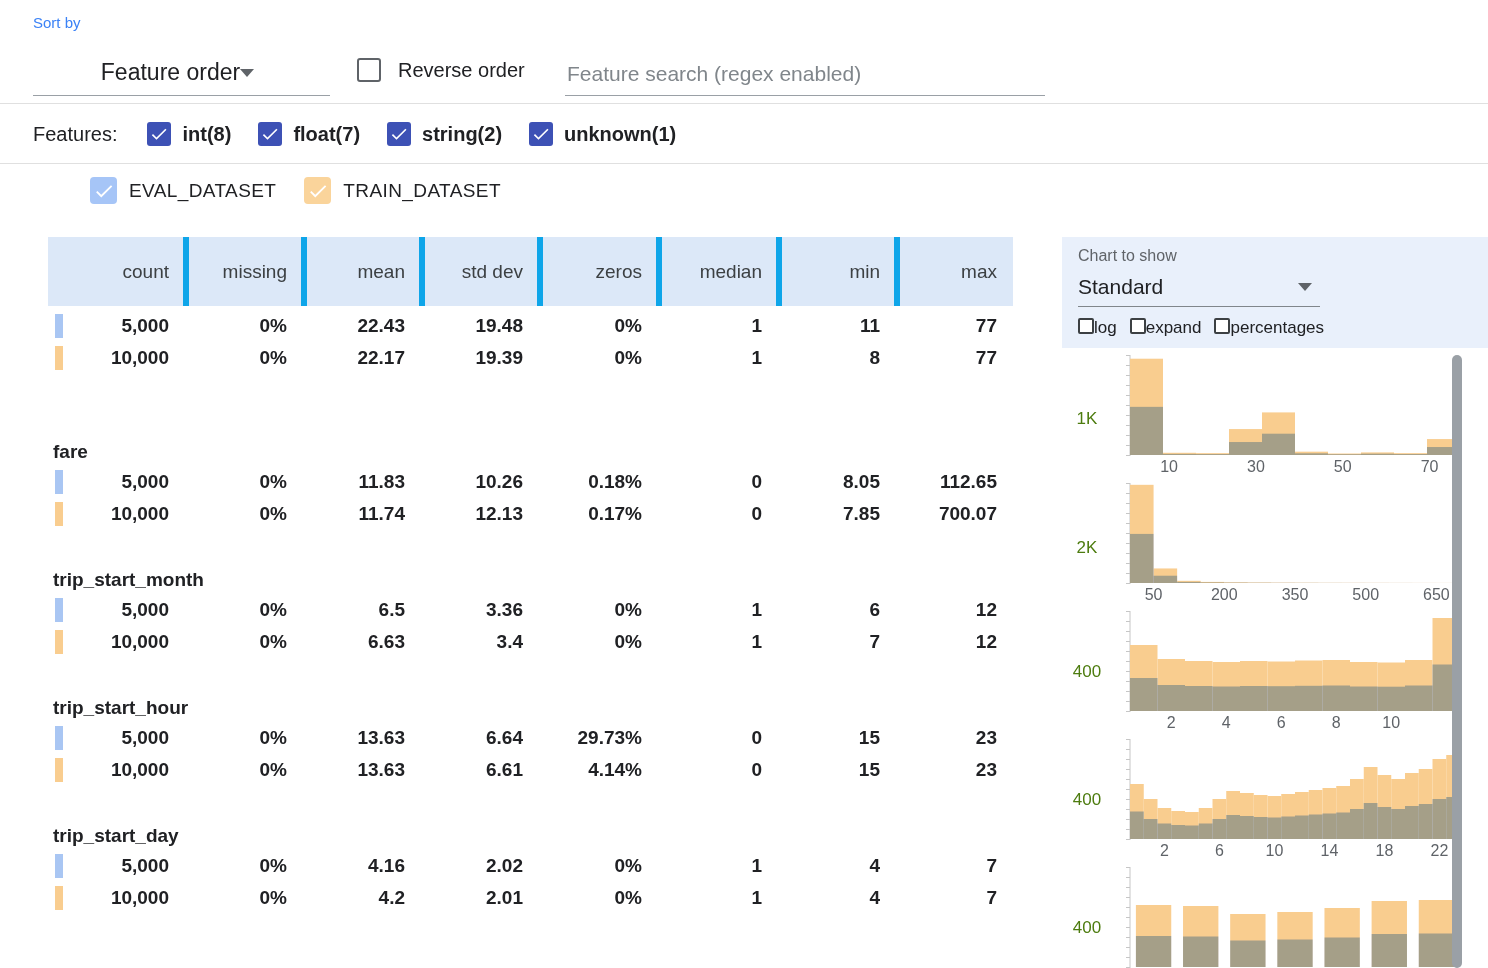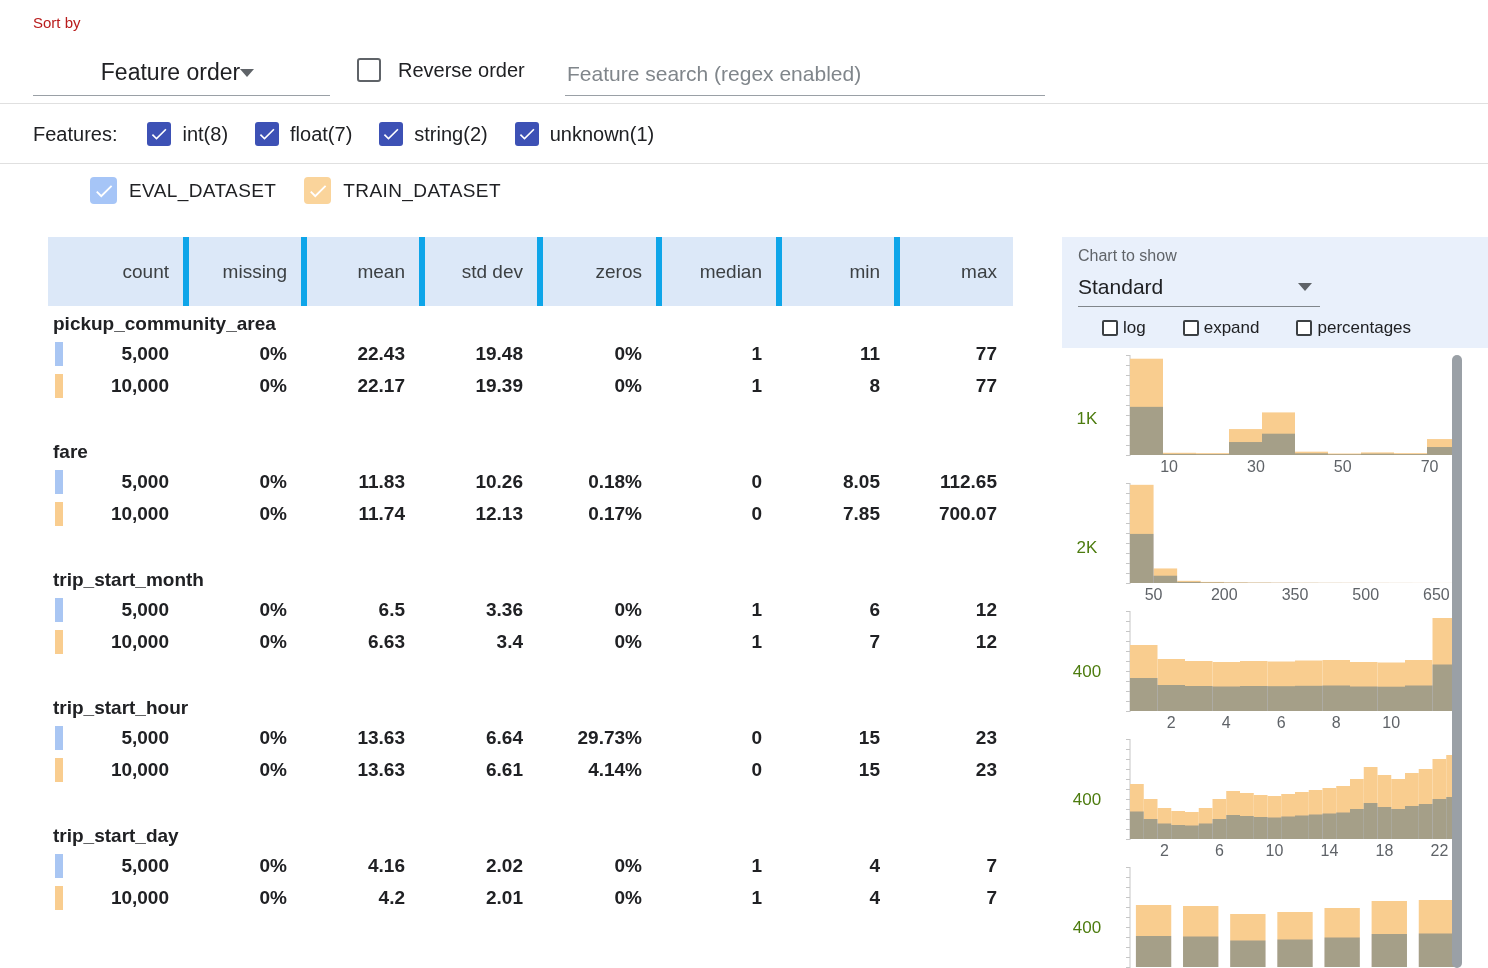--- a/index.html
+++ b/index.html
@@ -6,21 +6,21 @@
   * { box-sizing: border-box; }
   html, body { margin:0; padding:0; overflow:hidden; }
   body {
     width:1488px; height:968px; position:relative;
     font-family:"Liberation Sans", sans-serif;
     background:#ffffff; color:#202124;
   }
 
   
   .sort-bar { position:absolute; left:0; top:0; width:1488px; height:104px; border-bottom:1px solid #e0e0e0; background:#fff; }
-  .sort-by-label { position:absolute; left:33px; top:14px; font-size:15px; color:#b91c1c; }
+  .sort-by-label { position:absolute; left:33px; top:14px; font-size:15px; color:#3b82f6; }
   .sort-select { position:absolute; left:33px; top:50px; width:297px; height:46px;
     border-bottom:1px solid #9aa0a6; display:flex; align-items:center; justify-content:center;
     font-size:23px; cursor:pointer; padding-right:8px; }
   .arrow-down { width:0; height:0; border-left:7px solid transparent; border-right:7px solid transparent; border-top:8px solid #5f6368; }
   .reverse-wrap { position:absolute; left:357px; top:58px; display:flex; align-items:center; gap:17px; }
   .reverse-label { font-size:20px; }
   .search-input { position:absolute; left:565px; top:52px; width:480px; height:44px;
     border:none; border-bottom:1px solid #9aa0a6; font-size:21px; color:#202124;
     font-family:"Liberation Sans", sans-serif; padding:0 2px; outline:none; background:transparent; }
   .search-input::placeholder { color:#80868b; }
@@ -30,21 +30,21 @@
   .cb.outline { width:24px; height:24px; border:2px solid #5f6368; background:#fff; }
   .cb.indigo  { width:24px; height:24px; }
   .cb.dataset { width:27px; height:27px; border-radius:4px; }
   .cb.tiny    { width:16px; height:16px; border:2px solid #3c4043; border-radius:2px; background:#fff; }
 
   
   .features-bar { position:absolute; left:0; top:105px; width:1488px; height:59px; border-bottom:1px solid #e0e0e0;
     display:flex; align-items:center; padding-left:33px; background:#fff; }
   .features-label { font-size:20px; margin-right:30px; }
   .type-item { display:flex; align-items:center; gap:11px; margin-right:27px; }
-  .type-label { font-size:20px; }
+  .type-label { font-size:20px;font-weight:bold; }
 
   
   .datasets-row { position:absolute; left:0; top:164px; width:1488px; height:60px;
     display:flex; align-items:flex-start; padding:13px 0 0 90px; }
   .dataset-item { display:flex; align-items:center; gap:12px; margin-right:28px; }
   .dataset-label { font-size:19px; letter-spacing:0.4px; }
 
   
   .table-area { position:absolute; left:48px; top:237px; width:965px; }
   .nf-title { height:42px; background:#c4d8f2; display:flex; align-items:center; padding-left:16px;
@@ -62,21 +62,21 @@
   .marker { position:absolute; left:7px; top:4px; width:8px; height:24px; }
 
   
   .chart-panel { position:absolute; left:1062px; top:237px; width:439px; height:888px; }
   .panel-header { height:111px; background:#e9f0fb; padding:10px 0 0 16px; }
   .panel-title { font-size:16px; color:#5f6368; }
   .panel-select { width:242px; margin-top:6px; border-bottom:1px solid #80868b;
     display:flex; align-items:center; justify-content:space-between; font-size:21px;
     padding:4px 8px 7px 0; cursor:pointer; }
   .panel-checks { display:flex; align-items:center; margin-top:11px; }
-  .panel-check { display:flex; align-items:center; gap:5px; margin-right:13px;margin-left:24px; }
+  .panel-check { display:flex; align-items:flex-start; margin-right:13px; }
   .panel-check-label { font-size:17px; }
   .charts-area { position:relative; width:439px; }
   .chart-block { position:relative; height:128px; }
   .chart-block svg { position:absolute; left:60px; top:7px; }
   .ylabel { position:absolute; left:0; width:50px; text-align:center; font-size:17px; color:#4d7c0f; }
   .xtick { position:absolute; top:110px; transform:translateX(-50%); font-size:16px; color:#5f6368; }
 
   
   .scrollbar { position:absolute; left:1452px; top:349px; width:10px; height:619px; }
   .scroll-thumb { position:absolute; left:0; top:6px; width:10px; height:613px;
@@ -161,21 +161,20 @@
       <div class="hcell">missing</div>
       <div class="hcell">mean</div>
       <div class="hcell">std dev</div>
       <div class="hcell">zeros</div>
       <div class="hcell">median</div>
       <div class="hcell">min</div>
       <div class="hcell">max</div>
     </div>
   <div>
       <div class="feature-block">
-        <div class="feature-name">pickup_community_area</div>
         <div class="data-row">
           <span class="marker" style="background: rgb(169, 198, 243);"></span>
           <span class="cell">5,000</span>
           <span class="cell">0%</span>
           <span class="cell">22.43</span>
           <span class="cell">19.48</span>
           <span class="cell">0%</span>
           <span class="cell">1</span>
           <span class="cell">11</span>
           <span class="cell">77</span>

